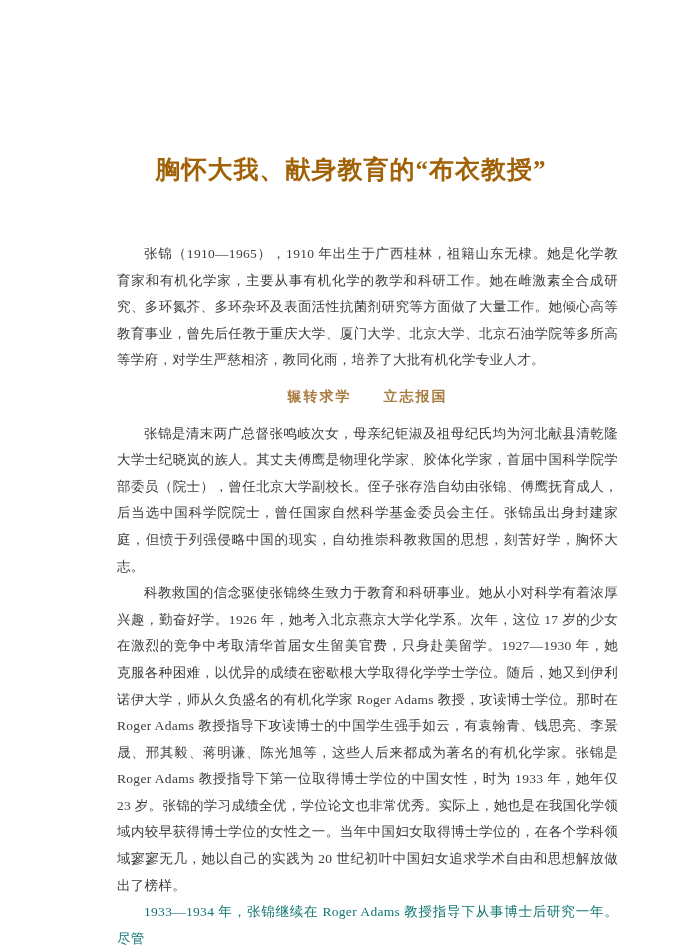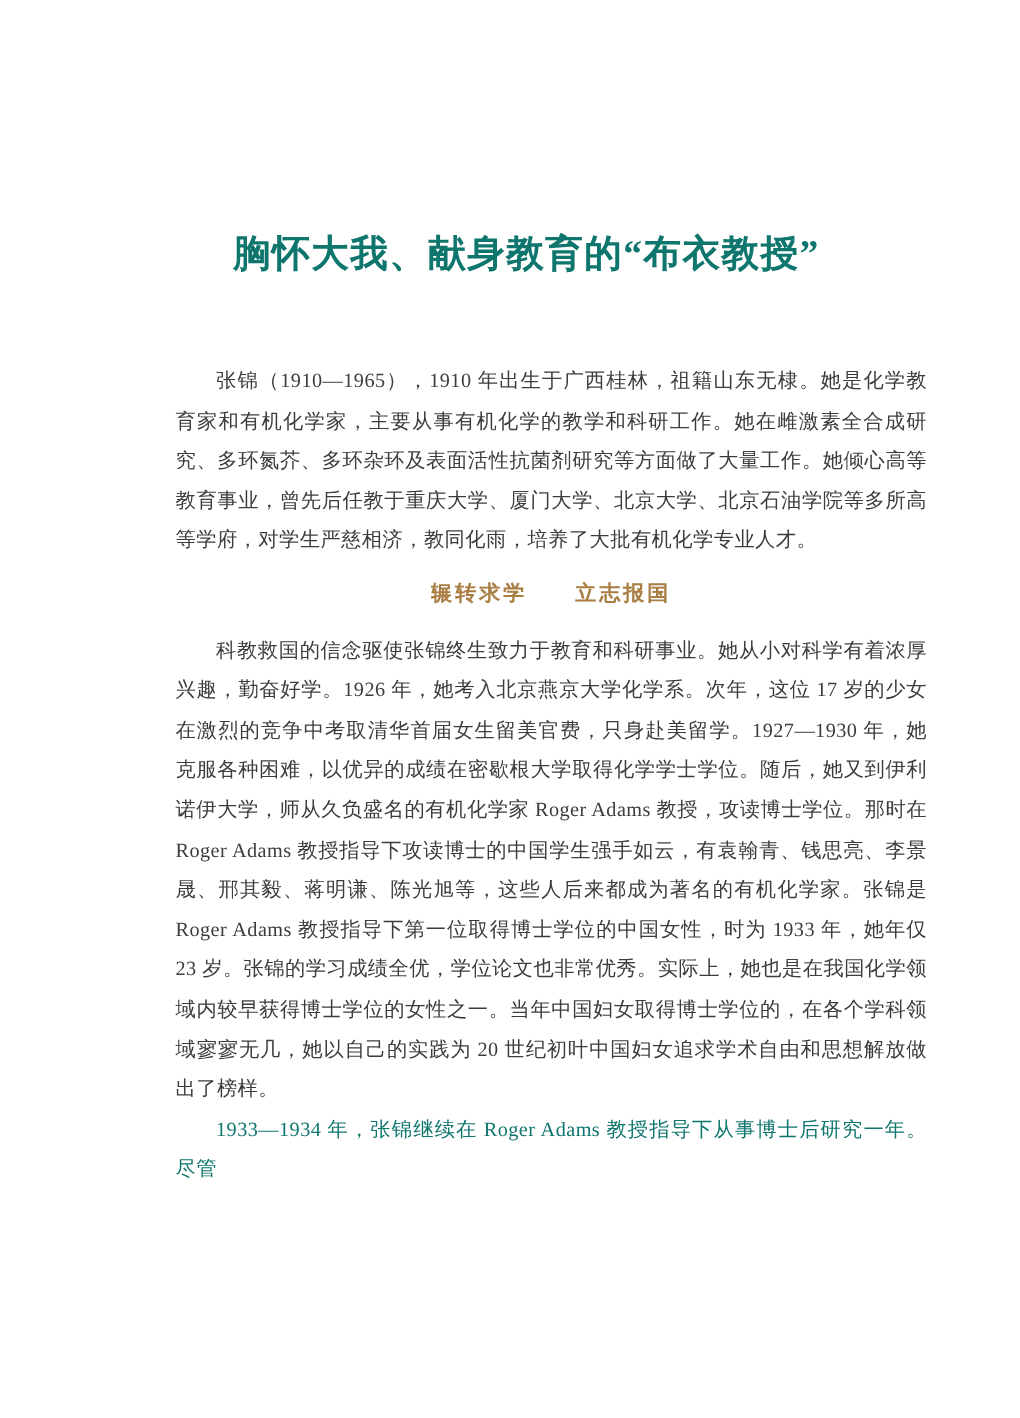--- a/index.html
+++ b/index.html
@@ -58,21 +58,22 @@
     margin: 10px 0;
     letter-spacing: 2px;
     font-family: Liberation Serif, serif;
   }
 </style>
 </head>
 <body>
 
 <div class="page">
   <div class="content">
-    <h1 class="title" style="color: #0f766e;">胸怀大我、献身教育的“布衣教授”</h1>
+    <h1 class="title" style="color: #a16207;">胸怀大我、献身教育的“布衣教授”</h1>
     <div class="article-body" id="article-body">
         <p style="color: rgb(60, 60, 60);">张锦（1910—1965），1910 年出生于广西桂林，祖籍山东无棣。她是化学教育家和有机化学家，主要从事有机化学的教学和科研工作。她在雌激素全合成研究、多环氮芥、多环杂环及表面活性抗菌剂研究等方面做了大量工作。她倾心高等教育事业，曾先后任教于重庆大学、厦门大学、北京大学、北京石油学院等多所高等学府，对学生严慈相济，教同化雨，培养了大批有机化学专业人才。</p>
         <div class="section-heading" style="color: rgb(169, 124, 66);">辗转求学　　立志报国</div>
+        <p style="color: rgb(60, 60, 60);">张锦是清末两广总督张鸣岐次女，母亲纪钜淑及祖母纪氏均为河北献县清乾隆大学士纪晓岚的族人。其丈夫傅鹰是物理化学家、胶体化学家，首届中国科学院学部委员（院士），曾任北京大学副校长。侄子张存浩自幼由张锦、傅鹰抚育成人，后当选中国科学院院士，曾任国家自然科学基金委员会主任。张锦虽出身封建家庭，但愤于列强侵略中国的现实，自幼推崇科教救国的思想，刻苦好学，胸怀大志。</p>
         <p style="color: rgb(60, 60, 60);">科教救国的信念驱使张锦终生致力于教育和科研事业。她从小对科学有着浓厚兴趣，勤奋好学。1926 年，她考入北京燕京大学化学系。次年，这位 17 岁的少女在激烈的竞争中考取清华首届女生留美官费，只身赴美留学。1927—1930 年，她克服各种困难，以优异的成绩在密歇根大学取得化学学士学位。随后，她又到伊利诺伊大学，师从久负盛名的有机化学家 Roger Adams 教授，攻读博士学位。那时在 Roger Adams 教授指导下攻读博士的中国学生强手如云，有袁翰青、钱思亮、李景晟、邢其毅、蒋明谦、陈光旭等，这些人后来都成为著名的有机化学家。张锦是 Roger Adams 教授指导下第一位取得博士学位的中国女性，时为 1933 年，她年仅 23 岁。张锦的学习成绩全优，学位论文也非常优秀。实际上，她也是在我国化学领域内较早获得博士学位的女性之一。当年中国妇女取得博士学位的，在各个学科领域寥寥无几，她以自己的实践为 20 世纪初叶中国妇女追求学术自由和思想解放做出了榜样。</p>
         <p style="color: #0f766e;">1933—1934 年，张锦继续在 Roger Adams 教授指导下从事博士后研究一年。尽管</p>
       </div>
   </div>
 </div>
 
 </body></html>

